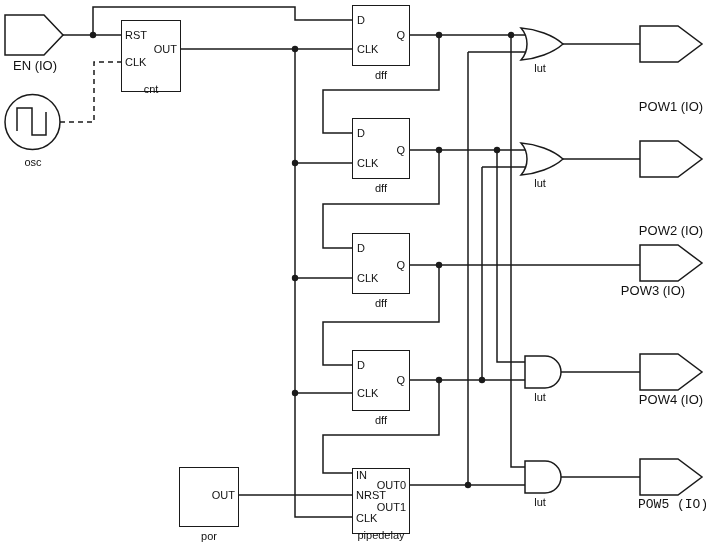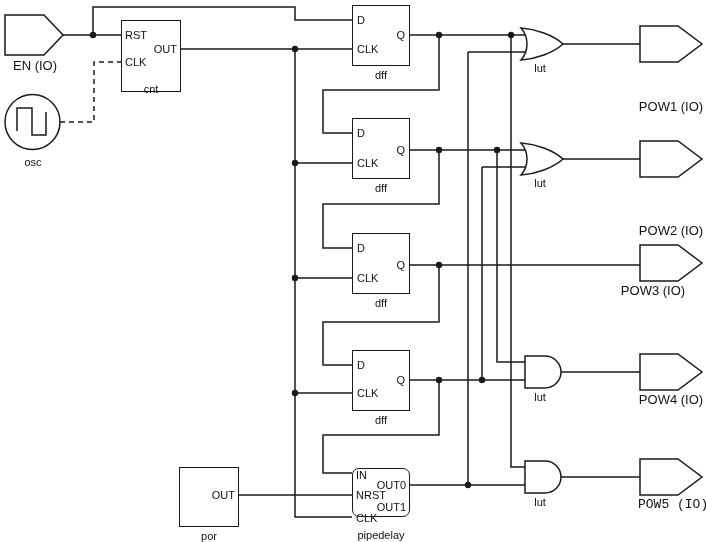--- a/index.html
+++ b/index.html
@@ -127,21 +127,21 @@
     <span class="port" style="right:4px; top:24px">Q</span>
     <span class="port" style="left:4px; top:37px">CLK</span>
   </div>
   <div class="lbl" style="left:352px; top:414px; width:58px;">dff</div>
 
   <div class="block" style="left:179px; top:467px; width:60px; height:60px;">
     <span class="port" style="right:3px; top:22px">OUT</span>
   </div>
   <div class="lbl" style="left:179px; top:530px; width:60px;">por</div>
 
-  <div class="block" style="left:352px; top:468px; width:58px; height:49px;border-radius:7px;">
+  <div class="block" style="left:352px; top:468px; width:58px; height:66px;">
     <span class="port" style="left:3px; top:1px">IN</span>
     <span class="port" style="right:3px; top:11px">OUT0</span>
     <span class="port" style="left:3px; top:21px">NRST</span>
     <span class="port" style="right:3px; top:33px">OUT1</span>
     <span class="port" style="left:3px; top:44px">CLK</span>
   </div>
   <div class="lbl" style="left:340px; top:529px; width:82px;">pipedelay</div>
 
   <div class="lbl io-lbl" style="left:2px; top:60px; width:66px;">EN (IO)</div>
   <div class="lbl" style="left:5px; top:156px; width:56px;">osc</div>

